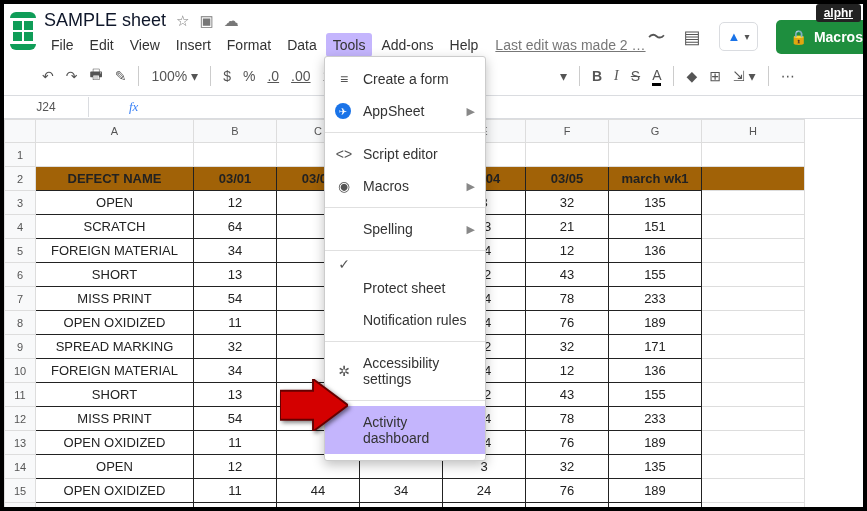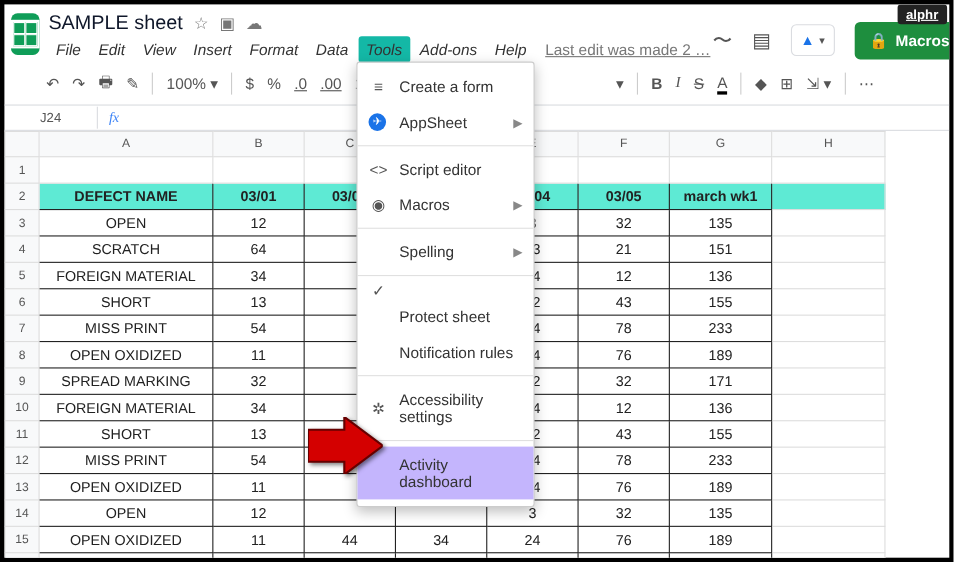--- a/index.html
+++ b/index.html
@@ -7,39 +7,39 @@
   .badge { position:absolute; top:0; right:2px; background:#222; color:#fff; font-size:12px; font-weight:600; padding:2px 8px; border-radius:3px; z-index:200; font-family:sans-serif;text-decoration:underline; }
   .header { display:flex; align-items:stretch; padding:6px 10px 0 6px; }
   .logo { width:38px; height:38px; background:#0f9d58; border-radius:6px; display:flex; align-items:center; justify-content:center; margin-right:8px; margin-top:2px; }
   .logo-grid { width:22px; height:22px; border:2px solid #fff; display:grid; grid-template-columns:1fr 1fr; grid-template-rows:1fr 1fr; }
   .logo-grid span { border:1px solid #fff; }
   .title-area { flex:0 0 auto; }
   .title-row { display:flex; align-items:center; gap:10px; }
   .doc-title { font-size:18px; color:#0f172a;text-align:right; }
   .title-icon { color:#777; font-size:15px; }
   .menu-row { display:flex; gap:2px; margin-top:2px; font-size:14px; color:#333; align-items:center; }
-  .menu-item { padding:4px 7px; border-radius:3px;font-style:italic; }
-  .menu-item.active { background:#14b8a6; }
+  .menu-item { padding:4px 7px; border-radius:3px; }
+  .menu-item.active { background:#c4b5fd; }
   .last-edit { color:#777; text-decoration:underline; margin-left:6px; padding:4px 2px; }
   .header-right { margin-left:auto; display:flex; align-items:center; gap:18px; padding-right:6px; padding-top:6px;}
   .hr-icon { color:#555; font-size:18px; }
   .present-btn { border:1px solid #dadce0; border-radius:5px; padding:6px 8px; display:flex; align-items:center; gap:4px; color:#1a73e8; font-size:13px;}
   .share-btn { background:#1e8e3e; color:#fff; border:none; border-radius:5px; padding:9px 14px; font-size:14px; font-weight:600; display:flex; align-items:center; gap:6px;}
   .toolbar { display:flex; align-items:center; gap:12px; padding:4px 8px 4px 38px; border-bottom:1px solid #dadce0; color:#555; font-size:14px; height:30px;}
   .tsep { width:1px; height:20px; background:#ccc; }
-  .fx-row { display:flex; align-items:center; border-bottom:1px solid #dadce0; font-size:13px; color:#555; height:22px; }
+  .fx-row { display:flex; align-items:center; border-bottom:1px solid #dadce0; font-size:13px; color:#555; height:22px;gap:30px; }
   .namebox { width:44px; text-align:center; border-right:1px solid #dadce0; font-size:12px; padding:3px 20px; }
   .fx { font-style:italic; font-family:serif; padding:0 10px; color:#3b82f6; }
   .grid-wrap { overflow:hidden; position:relative; }
   table.sheet { border-collapse:collapse; font-size:13px; color:#222; }
   table.sheet th.colh { background:#f8f9fa; font-weight:400; color:#555; border:1px solid #ddd; height:20px; font-size:11px; }
   table.sheet th.rowh { background:#f8f9fa; font-weight:400; color:#555; border:1px solid #ddd; width:28px; font-size:11px; text-align:center;}
   table.sheet td { border:1px solid #222; padding:2px 4px; height:19px; text-align:center; background:#fff;}
   table.sheet td.left { text-align:center; padding-left:4px; }
-  table.sheet tr.hrow td { background:#5eead4; font-weight:700; }
+  table.sheet tr.hrow td { background:#a16207; font-weight:700; }
   table.sheet th.corner { background:#f8f9fa; border:1px solid #ddd; }
   .colA{width:155px}.colB{width:80px}.colC{width:80px}.colD{width:80px}.colE{width:80px}.colF{width:80px}.colG{width:90px}.colH{width:100px}
   table.sheet td.blank { border:1px solid #ddd; }
   table.sheet tr.r1 td { border:1px solid #ddd; background:#fff; }
   
   .dropdown { position:absolute; z-index:100; background:#fff; border:1px solid #ccc; border-radius:3px; box-shadow:0 4px 12px rgba(0,0,0,.25); width:160px; font-size:14px; color:#333; padding:6px 0; top:52px; left:320px; }
   .dd-item { padding:8px 14px 8px 38px; position:relative; display:flex; align-items:center; }
   .dd-item.hovered { background:#c4b5fd; }
   .dd-icon { position:absolute; left:10px; width:18px; text-align:center; color:#555; font-size:14px;}
   .dd-sub { position:absolute; right:10px; color:#888; font-size:11px; }

